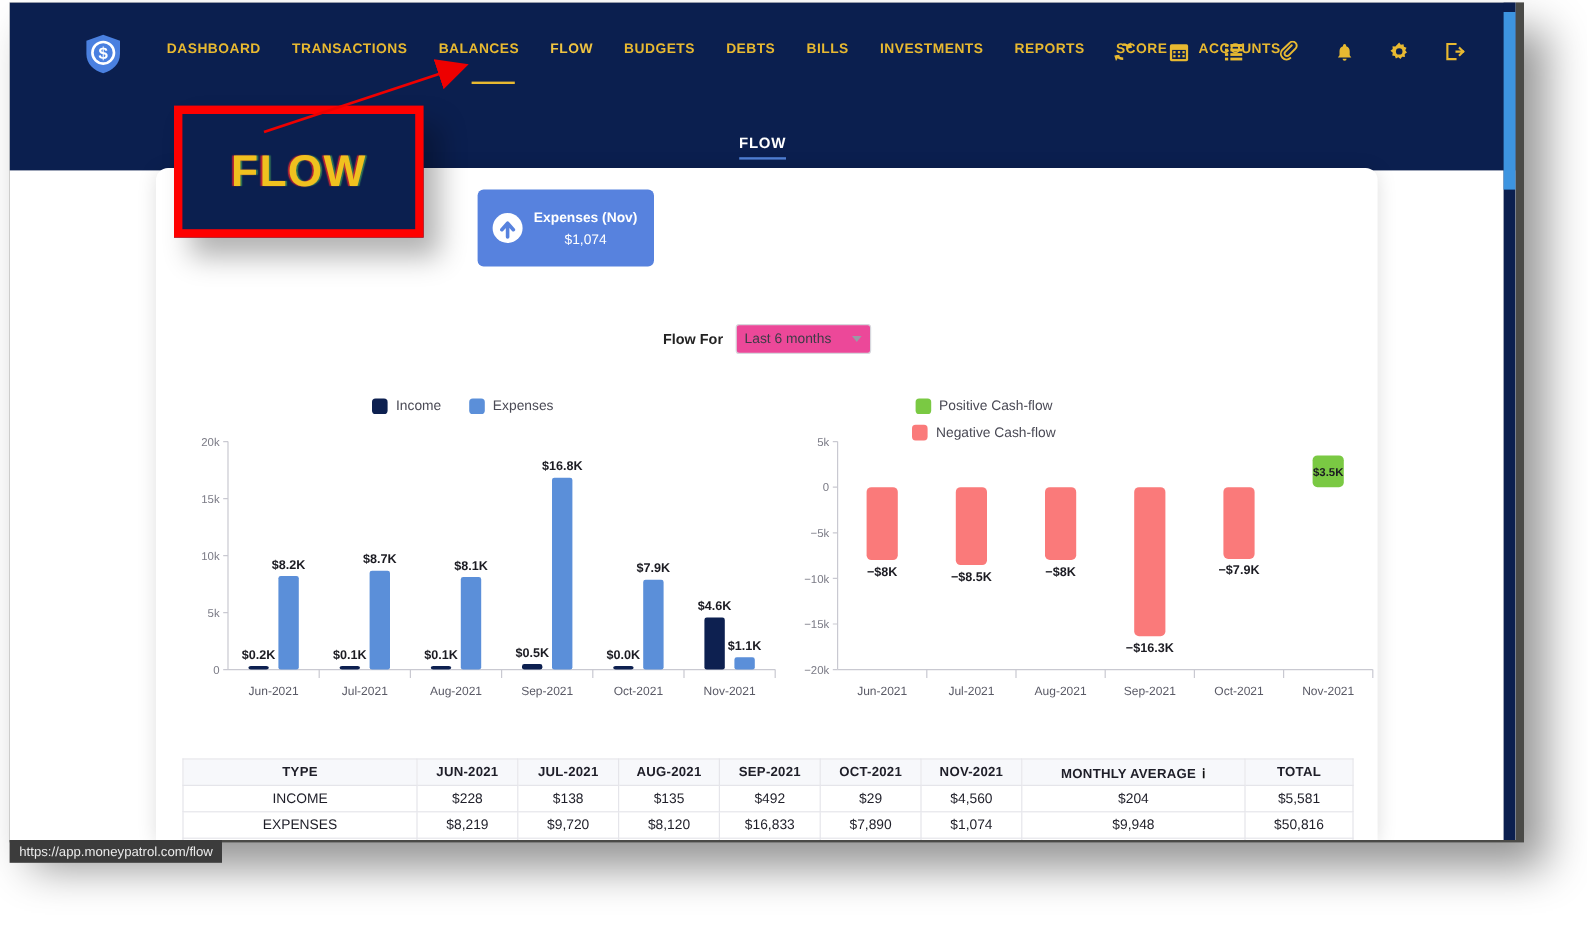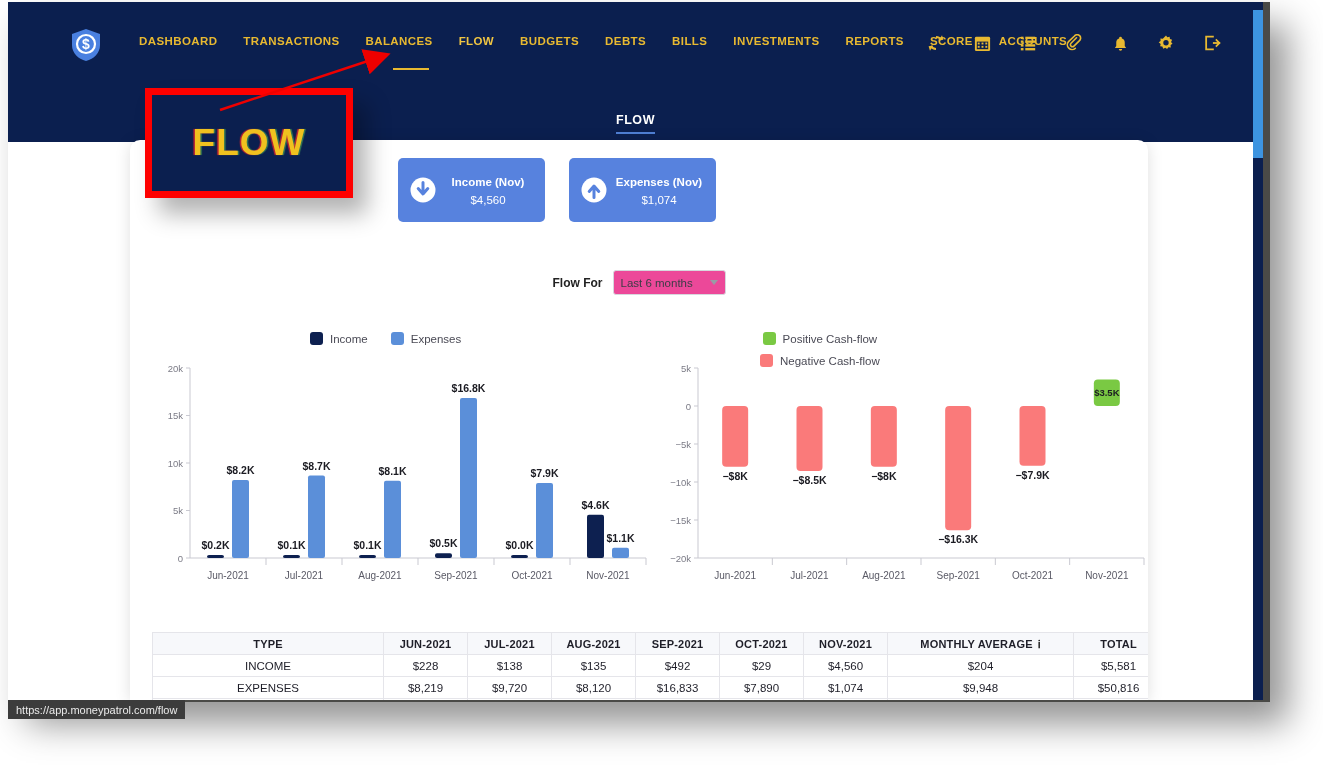--- a/index.html
+++ b/index.html
@@ -354,32 +354,20 @@
 
       <div id="page-tab">
         <span id="page-tab-label">FLOW</span>
       </div>
     </div>
 
     <div id="content">
 
       <div id="summary">
 
-        <div class="sumcard">
-          <span class="sicon">
-            <svg width="28" height="28" viewBox="0 0 28 28">
-              <circle cx="14" cy="14" r="12.5" fill="#ffffff"></circle>
-              <path d="M14 6.5v10M9.2 12.6L14 18l4.8-5.4" fill="none" stroke="#5782de" stroke-width="3" stroke-linecap="round" stroke-linejoin="round"></path>
-            </svg>
-          </span>
-          <span class="stext">
-            <span class="slabel">Income (Nov)</span><br>
-            <span class="svalue">$4,560</span>
-          </span>
-        </div>
 
         <div class="sumcard">
           <span class="sicon">
             <svg width="28" height="28" viewBox="0 0 28 28">
               <circle cx="14" cy="14" r="12.5" fill="#ffffff"></circle>
               <path d="M14 21.5v-10M9.2 15.4L14 10l4.8 5.4" fill="none" stroke="#5782de" stroke-width="3" stroke-linecap="round" stroke-linejoin="round"></path>
             </svg>
           </span>
           <span class="stext">
             <span class="slabel">Expenses (Nov)</span><br>
@@ -511,21 +499,21 @@
             <line x1="492" y1="200" x2="492" y2="207" stroke="#c9c9d1" stroke-width="1"></line>
             <text x="454.8333333333333" y="221" text-anchor="middle" class="catlabel">Nov-2021</text>
             <rect x="441.8333333333333" y="21.506399999999985" width="26" height="26.493600000000015" rx="4" fill="#7ac943"></rect>
             <text x="454.8333333333333" y="38.25319999999999" text-anchor="middle" class="dlabel-on">$3.5K</text>
           </svg>
       </div>
 
       <table id="flowtable">
         <thead>
           <tr>
-            <th style="width:231px">TYPE</th>
+            <th style="width:195px">TYPE</th>
             <th style="width:84px">JUN-2021</th>
             <th style="width:84px">JUL-2021</th>
             <th style="width:84px">AUG-2021</th>
             <th style="width:84px">SEP-2021</th>
             <th style="width:84px">OCT-2021</th>
             <th style="width:84px">NOV-2021</th>
             <th style="width:186px"><span>MONTHLY AVERAGE</span><span class="info-i">ℹ</span></th>
             <th style="width:90px">TOTAL</th>
           </tr>
         </thead>

